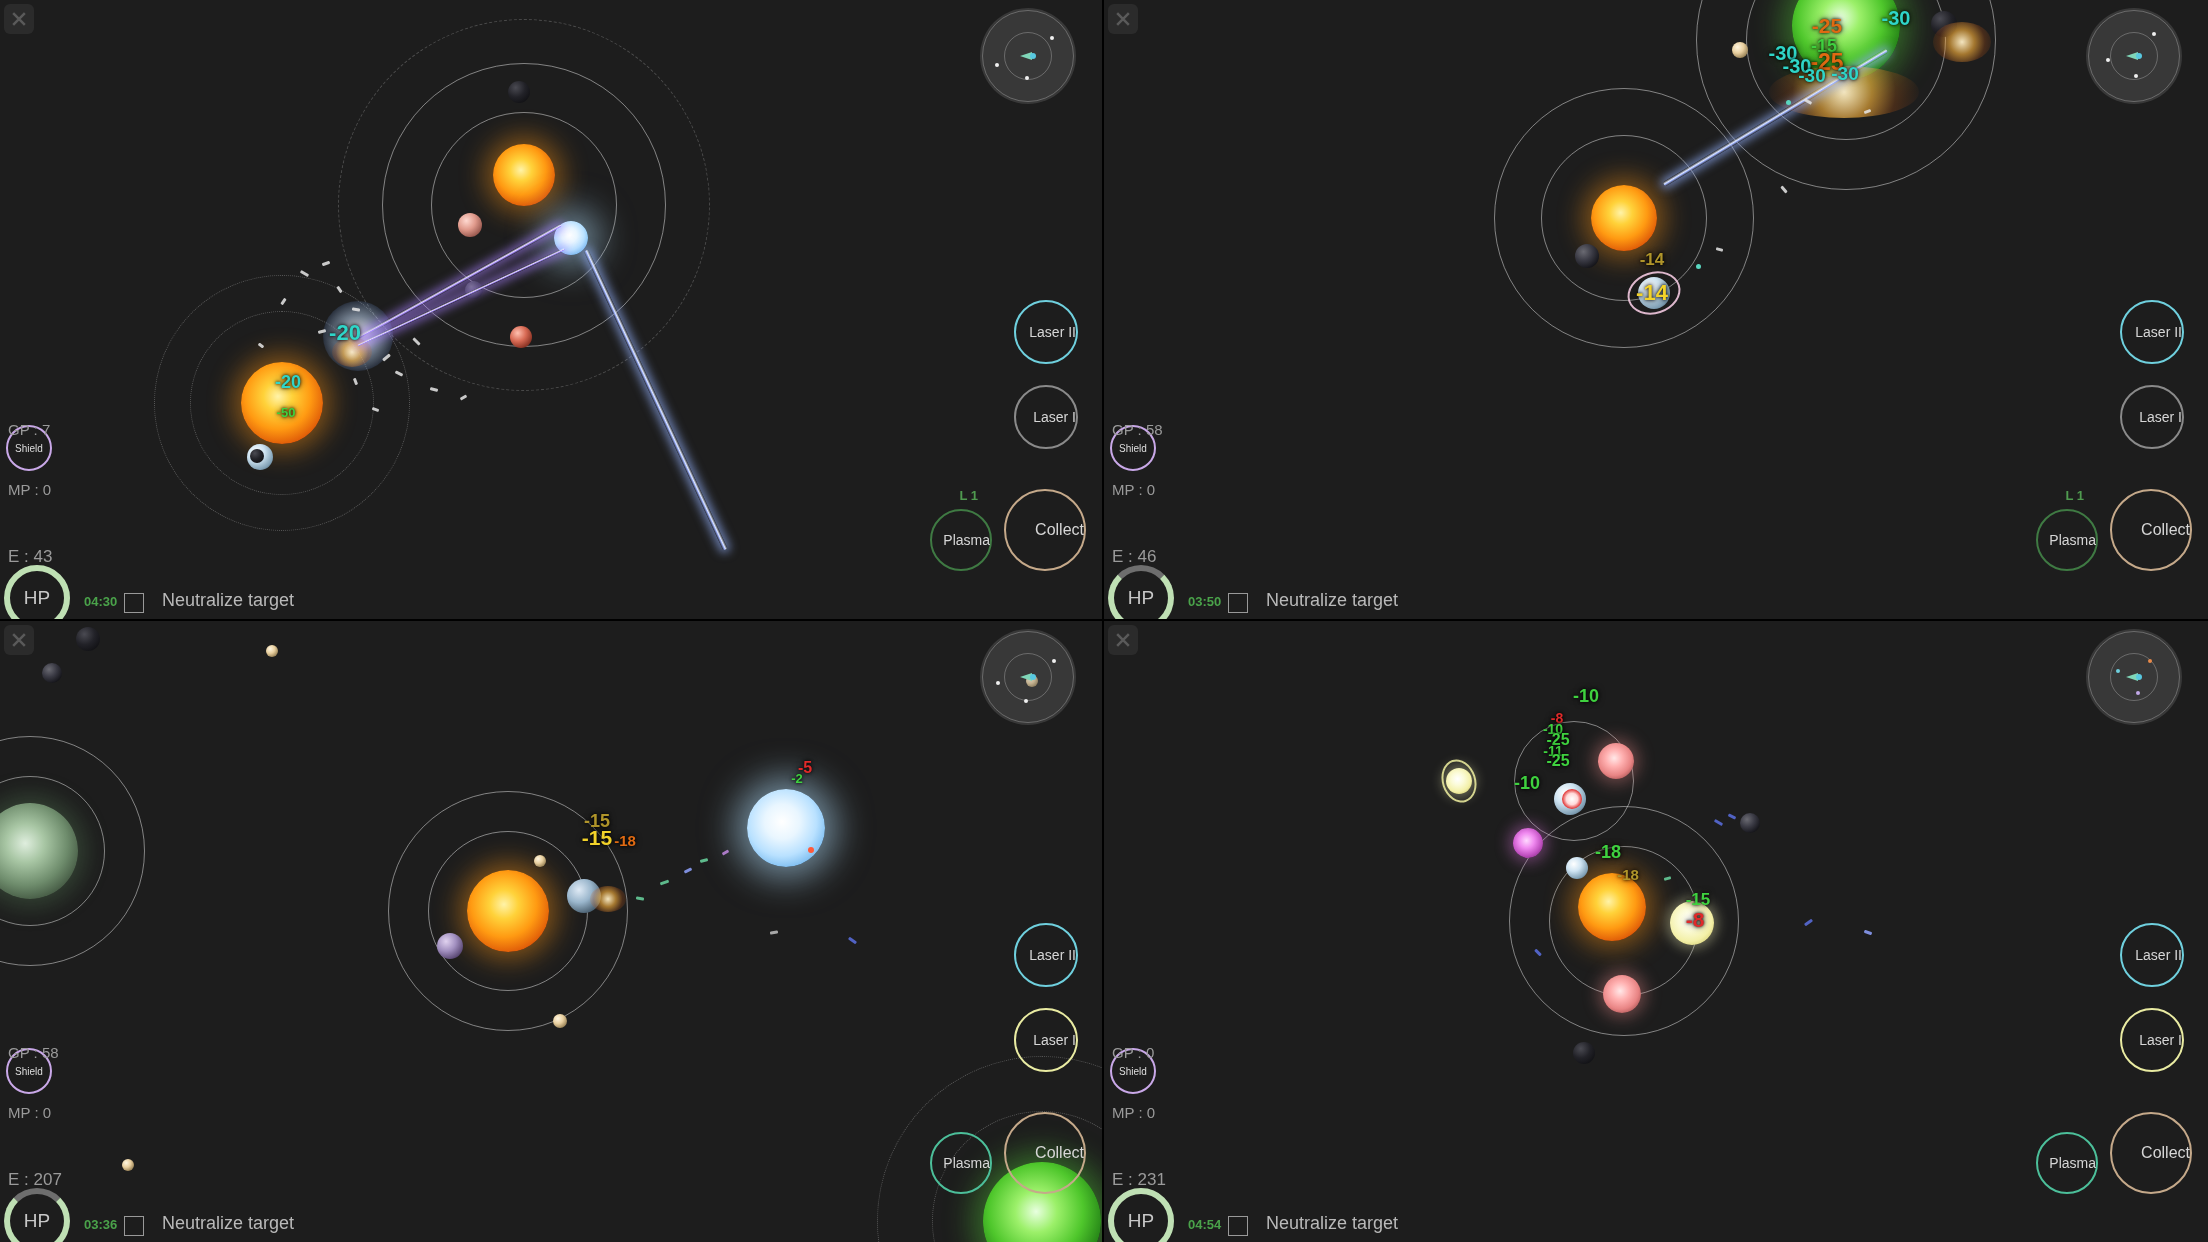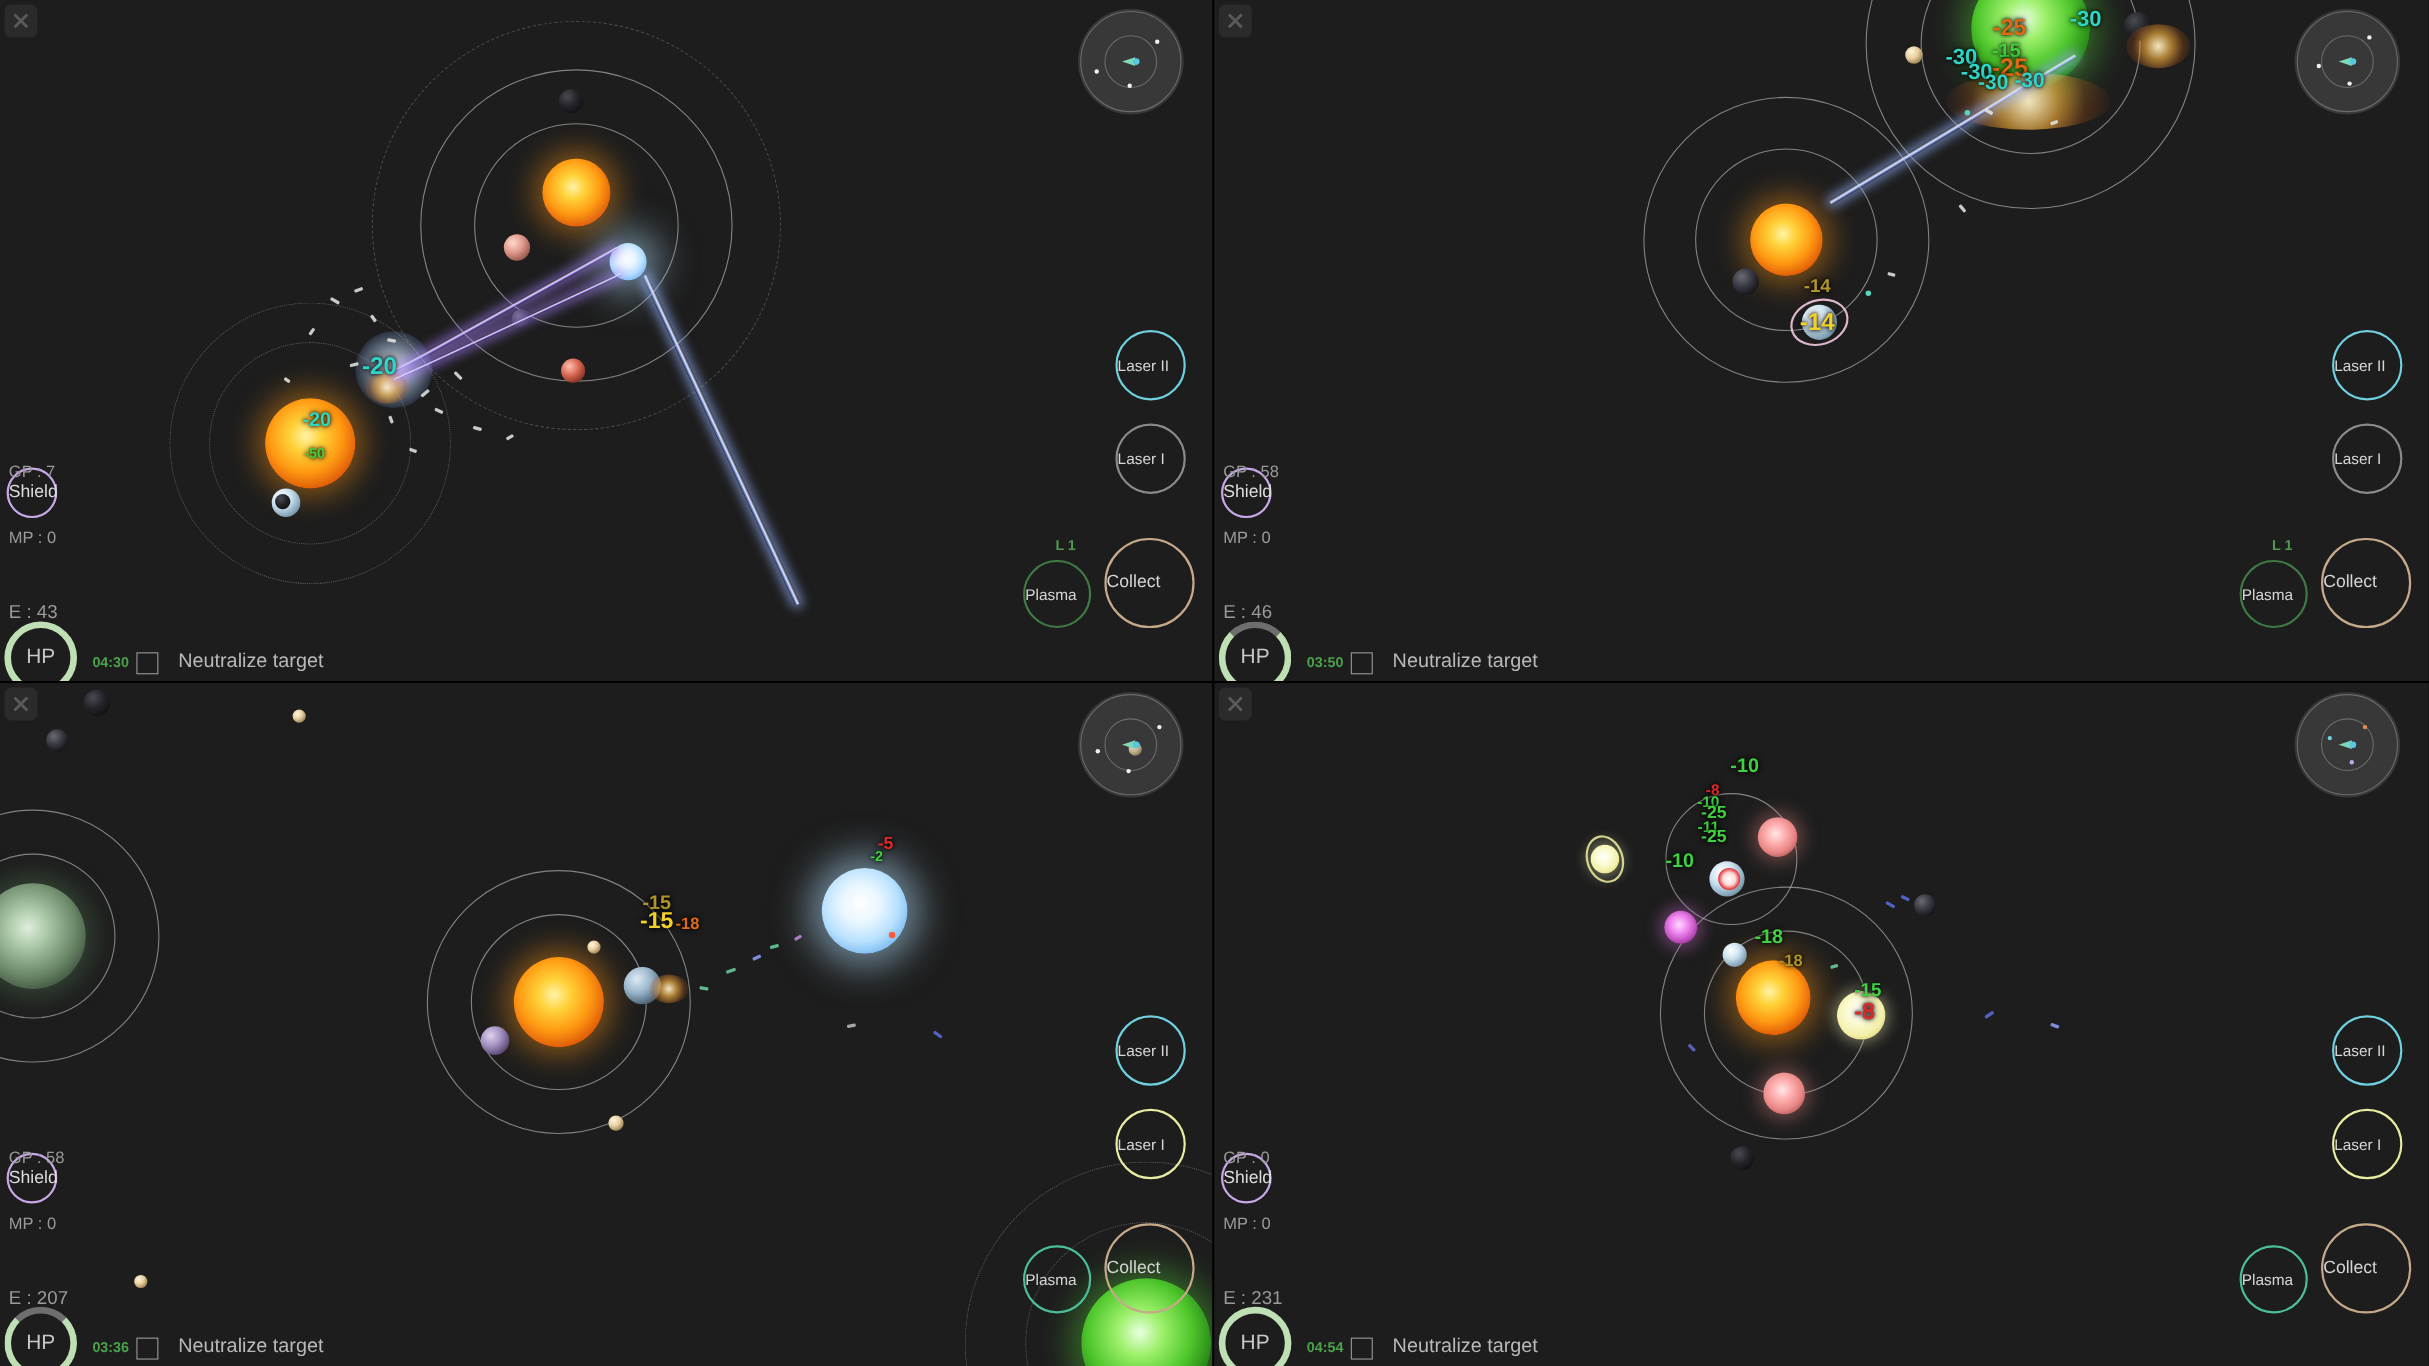--- a/index.html
+++ b/index.html
@@ -77,22 +77,22 @@
   }
   .minimap .ship .core {
     position:absolute; right:0; top:1px;
     width:6px; height:6px; border-radius:50%;
     background:#58c8e0;
   }
   .shield-btn {
     position:absolute; left:6px; bottom:148px;
     width:46px; height:46px; border-radius:50%;
     border:2px solid #c9a8e8;
-    display:flex; align-items:center; 
-    color:#ddd; font-size:16px;
+    display:flex; align-items:center; justify-content:center;
+    color:#ddd; font-size:10px;
   }
   .stats {
     position:absolute; left:8px; bottom:78px;
     color:#9a9a9a; font-size:15px; line-height:1.35;
     white-space:pre;
   }
   .stat-e {
     position:absolute; left:8px; bottom:52px;
     color:#9a9a9a; font-size:17px;
   }
@@ -116,21 +116,21 @@
   .obj-text {
     position:absolute; left:162px; bottom:8px;
     color:#b9b9b9; font-size:18px;
   }
 
   
   .ability {
     position:absolute;
     width:64px; height:64px; border-radius:50%;
     border:2px solid #8a8a8a;
-    display:flex; align-items:center; justify-content:flex-start;
+    display:flex; align-items:center; justify-content:flex-end;
     color:#d6d6d6; font-size:14px;
     background:transparent;
   }
   .ability.laser2 { right:24px; bottom:255px; border-color:#6fd0de; }
   .ability.laser1 { right:24px; bottom:170px; border-color:#8a8a8a; }
   .ability.laser1.hl { border-color:#e9eba2; }
   .ability.collect {
     right:16px; bottom:48px;
     width:82px; height:82px; border-color:#c5a98a; font-size:16px;
   }

